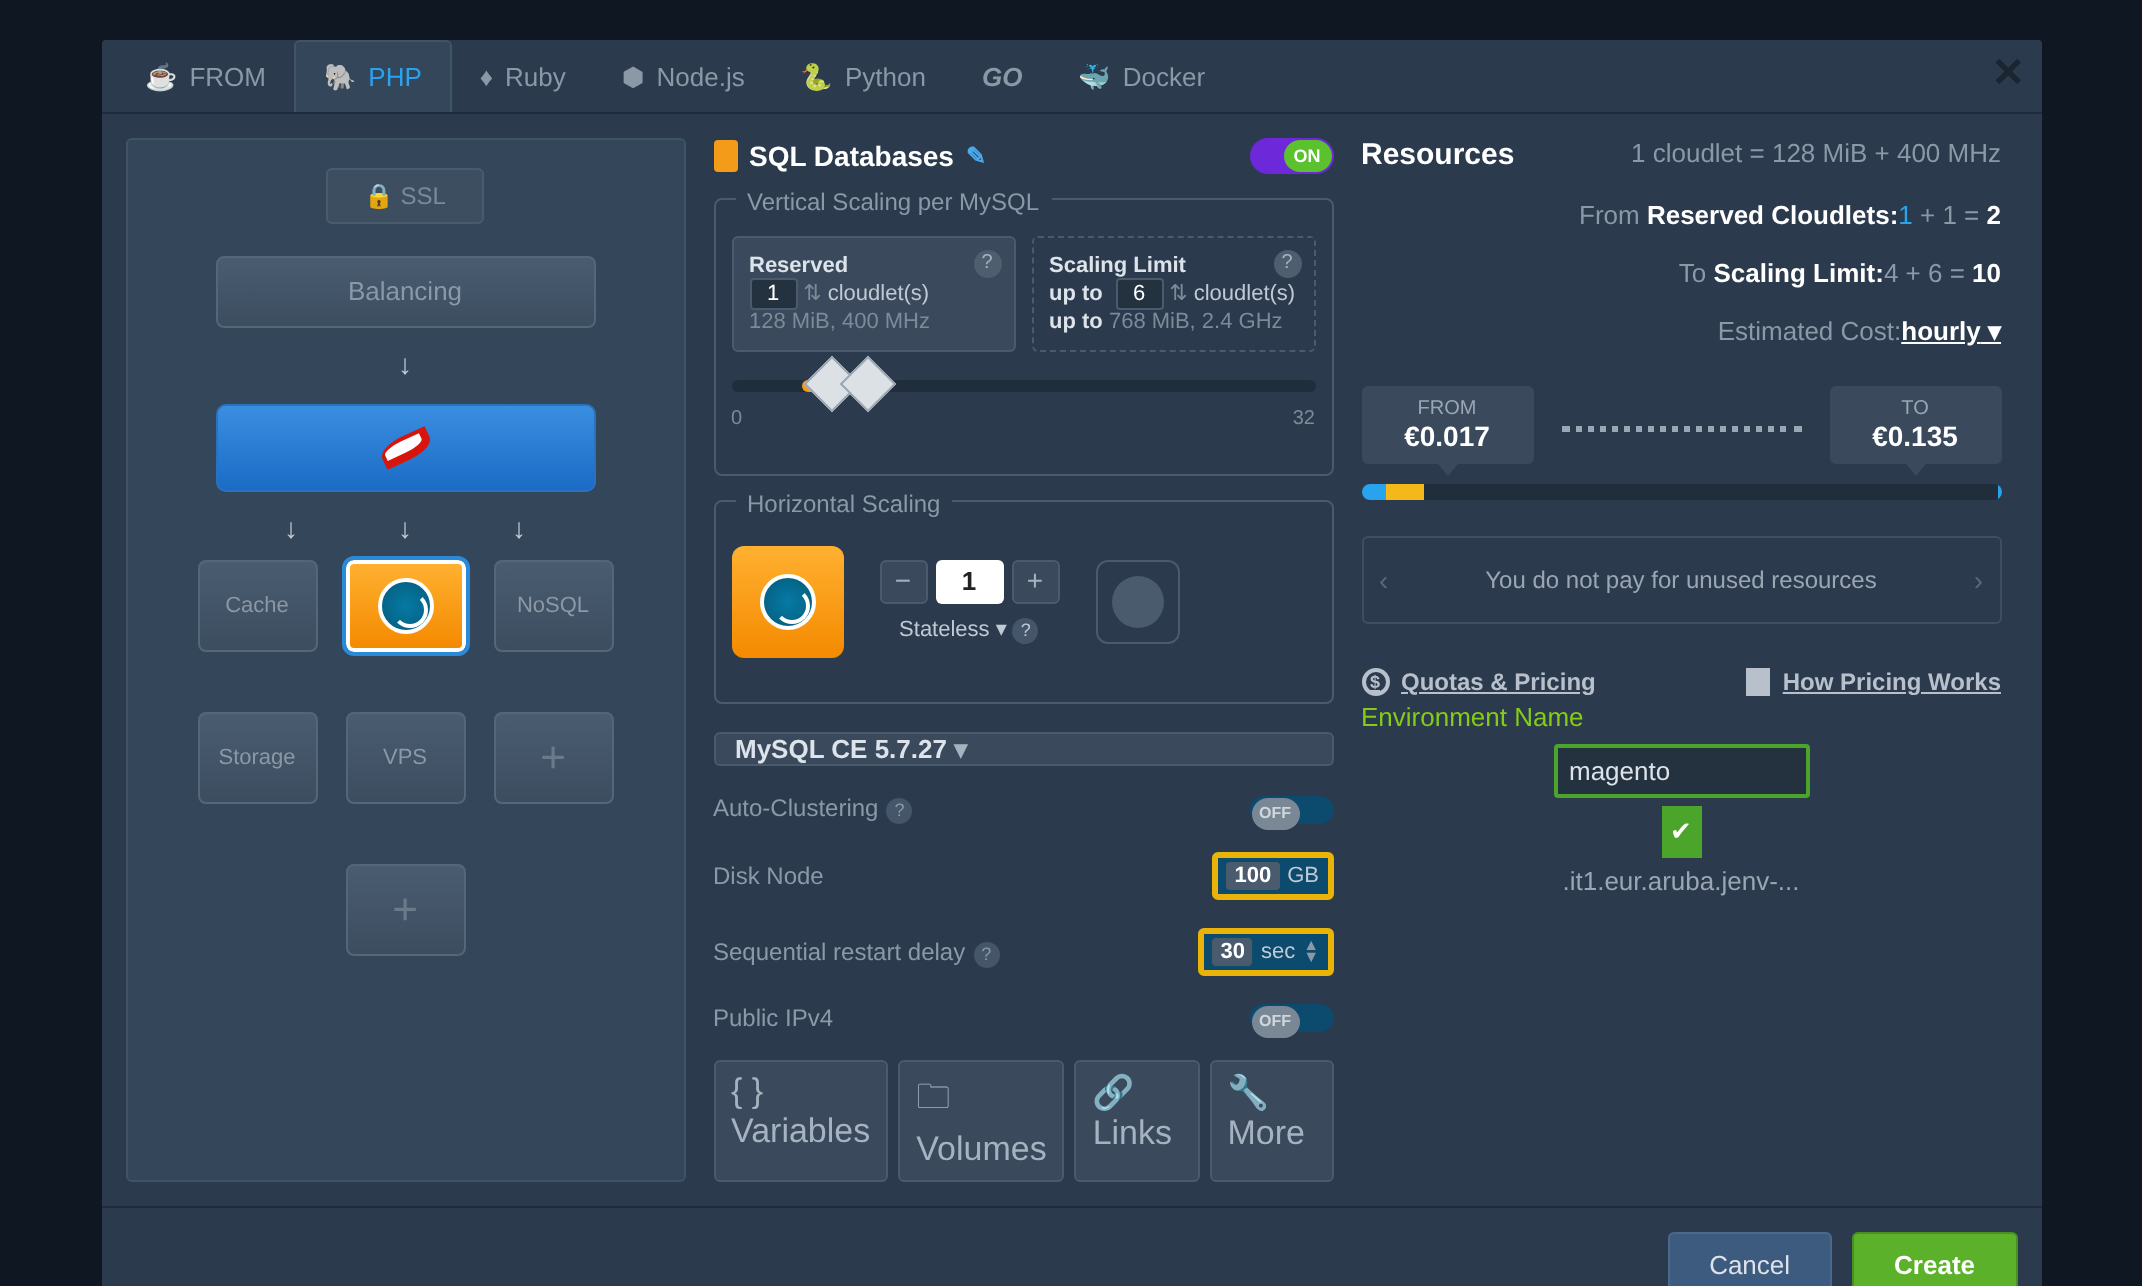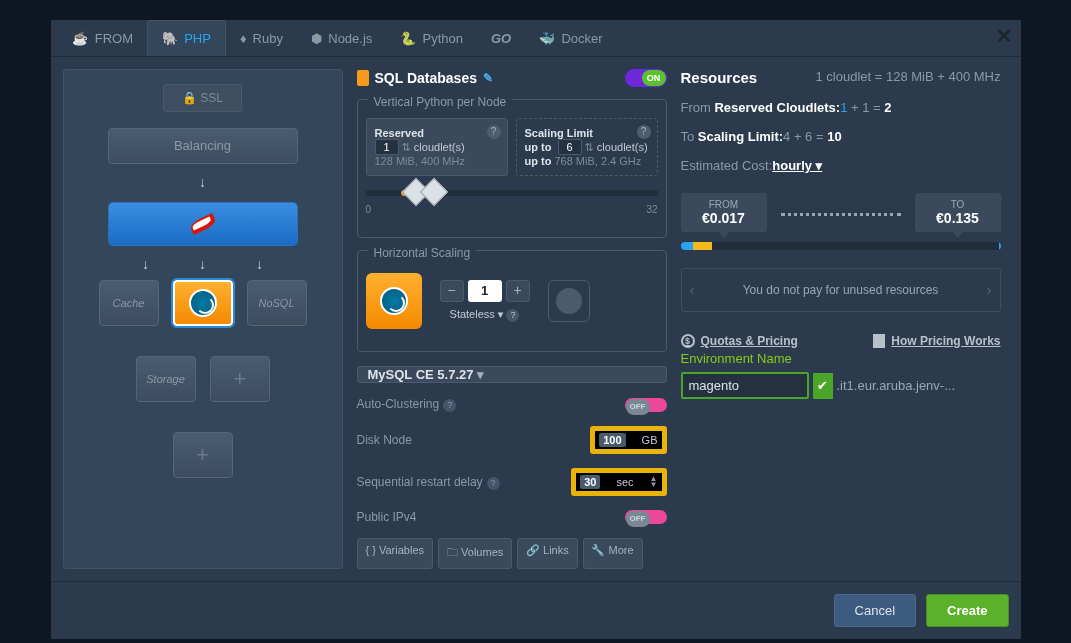--- a/index.html
+++ b/index.html
@@ -18,21 +18,21 @@
 .col-right { width: 320px; }
 
 .ssl-btn { background: #3d4e60; border: 1px solid #4a5b6d; color: #7a8a9a; font-size: 12px; padding: 6px 18px; border-radius: 3px; cursor: pointer; }
 .box-btn { width: 190px; height: 36px; border-radius: 4px; background: linear-gradient(#4a5c70, #3c4d60); border: 1px solid #556676; color: #8b98a6; font-size: 13px; margin-top: 16px; text-align: center; line-height: 34px; cursor: pointer; }
 .feather-box { width: 190px; height: 44px; border-radius: 5px; background: linear-gradient(#3a8ee0, #1b6bc5); border: 1px solid #2a72c0; margin-top: 12px; position: relative; display: flex; align-items: center; justify-content: center; cursor: pointer; }
 .feather { width: 26px; height: 12px; background: #d8150b; border-radius: 50% 0 50% 0; transform: rotate(-25deg); position: relative; }
 .feather::after { content: ""; position: absolute; left: 2px; top: 2px; width: 20px; height: 6px; background: #fff; border-radius: 50% 0 50% 0; }
 .arrow-down { color: #c1cad4; font-size: 14px; }
 .arrow-row { display: flex; gap: 50px; margin-top: 10px; }
 
-.tile-row { display: flex; gap: 14px; margin-top: 8px; font-style: italic; }
+.tile-row { display: flex; gap: 14px; margin-top: 8px; }
 .tile { width: 60px; height: 46px; border-radius: 4px; background: linear-gradient(#4a5c70, #3c4d60); border: 1px solid #556676; color: #8b98a6; font-size: 11px; display: flex; align-items: center; justify-content: center; cursor: pointer; }
 .tile.selected { background: linear-gradient(#ffb030, #f48a00); border: 2px solid #fff; outline: 2px solid #2a8ad8; }
 .sql-glyph { width: 28px; height: 28px; border-radius: 50%; background: radial-gradient(#067aa5, #045b7a); border: 2px solid #fff; display: inline-block; position: relative; }
 .sql-glyph::after { content: ""; position: absolute; top: 5px; left: 5px; width: 14px; height: 14px; border: 2px solid #fff; border-radius: 50%; border-top-color: transparent; border-left-color: transparent; }
 .plus-tile { font-size: 22px; color: #6b7a8a; line-height: 1; }
 
 .section-title { display: flex; align-items: center; gap: 6px; color: #fff; font-size: 14px; font-weight: bold; }
 .sql-icn { width: 12px; height: 16px; background: #f59b1a; border-radius: 2px; }
 .edit-icn { color: #4aa8ec; font-size: 12px; cursor: pointer; }
 .toggle { float: right; width: 42px; height: 18px; background: #6d28d9; border-radius: 9px; position: relative; cursor: pointer; }
@@ -62,32 +62,32 @@
 .step-btn { width: 24px; height: 22px; background: #3a4a5c; border: 1px solid #4a5b6d; border-radius: 3px; color: #a6b2bf; font-size: 14px; line-height: 18px; text-align: center; cursor: pointer; }
 .step-val { width: 34px; height: 22px; background: #fff; color: #222; text-align: center; line-height: 22px; border-radius: 3px; font-size: 13px; font-weight: bold; }
 .gray-circle { width: 42px; height: 42px; border: 1px solid #4a5b6d; border-radius: 6px; display: flex; align-items: center; justify-content: center; }
 .gray-circle span { width: 26px; height: 26px; border-radius: 50%; background: #4a5b6d; display: inline-block; }
 
 .db-select { margin-top: 14px; background: #3a4a5c; border: 1px solid #4a5b6d; border-radius: 3px; padding: 0 10px; font-size: 13px; font-weight: bold; color: #dde3ea; cursor: pointer; }
 .db-select::after { content: " ▾"; color: #a6b2bf; }
 
 .opt-row { display: flex; justify-content: space-between; align-items: center; margin-top: 14px; font-size: 12px; color: #8b98a6; }
 .opt-row .q-sm { display: inline-block; width: 13px; height: 13px; border-radius: 50%; background: #46566a; font-size: 9px; line-height: 13px; text-align: center; margin-left: 4px; }
-.mini-toggle { width: 42px; height: 14px; background: #ec4899; border-radius: 9px; position: relative; cursor: pointer; }
+.mini-toggle { width: 42px; height: 14px; background: #0c4a6e; border-radius: 9px; position: relative; cursor: pointer; }
 .mini-toggle .k { position: absolute; left: 1px; top: 1px; width: 24px; height: 16px; background: #7a8896; border-radius: 8px; font-size: 8px; font-weight: bold; text-align: center; line-height: 16px; color: #cfd6dd; }
-.val-box { background: #000000; border: 5px solid #eab308; border-radius: 3px; font-size: 11px; color: #c1cad4; padding: 2px 4px; display: flex; align-items: center; gap: 16px; }
+.val-box { background: #0c4a6e; border: 3px solid #eab308; border-radius: 3px; font-size: 11px; color: #c1cad4; padding: 2px 4px; display: flex; align-items: center; gap: 4px; }
 .val-box b { color: #fff; background: #4a5b6d; padding: 1px 4px; border-radius: 2px; }
 .spinner-arrows { display: inline-block; font-size: 8px; line-height: 6px; color: #8b98a6; }
 
 .action-strip { display: flex; gap: 5px; margin-top: 14px; }
-.act { background: #3a4a5c; border: 1px solid #4a5b6d; border-radius: 3px; font-size: 11px; color: #a6b2bf; padding: 5px 8px; cursor: pointer; }
+.act { background: #3a4a5c; border: 1px solid #4a5b6d; border-radius: 3px; font-size: 17px; color: #a6b2bf; padding: 5px 8px; cursor: pointer; }
 
 .res-head { display: flex; justify-content: space-between; font-size: 13px; color: #8b98a6; }
 .res-head b { color: #fff; font-size: 15px; }
-.res-line { display: flex; justify-content: flex-start; font-size: 13px; color: #8b98a6; margin-top: 14px; }
+.res-line { display: flex; justify-content: flex-end; font-size: 13px; color: #8b98a6; margin-top: 14px; }
 .res-line .lbl b { color: #fff; }
 .res-line .val { color: #8b98a6; }
 .res-line .val b { color: #fff; }
 .res-line .blue { color: #2aa3ef; }
 .hourly { color: #fff; font-weight: bold; text-decoration: underline; cursor: pointer; }
 .hourly::after { content: " ▾"; }
 
 .price-row { display: flex; justify-content: space-between; align-items: flex-end; margin-top: 20px; gap: 14px; }
 .price-box { background: #3a4a5c; border-radius: 3px; width: 86px; padding: 6px 0; text-align: center; position: relative; }
 .price-box .t { font-size: 10px; color: #9aa6b3; }
@@ -104,21 +104,21 @@
 .note-box .chev { position: absolute; top: 50%; margin-top: -8px; font-size: 14px; color: #5a6a7a; cursor: pointer; }
 .note-box .chev.l { left: 8px; }
 .note-box .chev.r { right: 8px; }
 
 .links-row { display: flex; justify-content: space-between; margin-top: 22px; font-size: 12px; }
 .links-row a { color: #b8c1cb; text-decoration: underline; font-weight: bold; cursor: pointer; display: flex; gap: 6px; align-items: center; }
 .lic { width: 14px; height: 14px; border: 2px solid #b8c1cb; border-radius: 50%; font-size: 9px; line-height: 11px; text-align: center; }
 .lic2 { width: 12px; height: 14px; background: #b8c1cb; }
 
 .env-lbl { font-size: 13px; color: #84cc16; margin-top: 3px; }
-.env-row { display: flex; align-items: center; gap: 4px; margin-top: 6px; font-size: 13px; color: #9aa6b3; }
+.env-row { display: flex; align-items: center; gap: 4px; margin-top: 6px; font-size: 13px; color: #9aa6b3; flex-direction: column; }
 .env-input { width: 128px; background: #243240; border: 2px solid #4aa52a; border-radius: 2px; color: #dde3ea; font-size: 13px; padding: 4px 6px; }
 .check { width: 20px; height: 26px; background: #4aa52a; color: #fff; text-align: center; line-height: 26px; }
 
 .footer { display: flex; justify-content: flex-end; gap: 10px; padding: 12px; border-top: 1px solid #1f2c3a; }
 .btn { padding: 8px 20px; border-radius: 3px; font-size: 13px; cursor: pointer; }
 .btn-cancel { background: #3c5b7e; color: #dde3ea; border: 1px solid #4a6a8d; }
 .btn-create { background: #5bb22a; color: #fff; border: 1px solid #489020; font-weight: bold; }
 </style>
 </head>
 <body>
@@ -172,37 +172,38 @@
       </div>
       <div class="tile-row">
         <div class="tile">Cache</div>
         <div class="tile selected">
             <span class="sql-glyph"></span>
           </div>
         <div class="tile">NoSQL</div>
       </div>
       <div class="tile-row" style="margin-top:30px">
         <div class="tile">Storage</div>
+        <div class="tile">VPS</div>
         <div class="tile plus-tile">+</div>
       </div>
       <div class="tile plus-tile" style="width:60px;margin-top:30px">+</div>
     </div>
 
     <div class="col-mid">
       <div class="section-title">
         <span class="sql-icn"></span>
         <span>SQL Databases</span>
         <span class="edit-icn">✎</span>
         <div class="toggle" style="margin-left:auto">
             <span class="knob">ON</span>
           </div>
       </div>
 
       <div class="fieldset">
-        <span class="legend">Vertical Python per Node</span>
+        <span class="legend">Vertical Scaling per MySQL</span>
         <div class="vscale-cards">
           <div class="card">
             <span class="q">?</span>
             <b>Reserved</b><br>
             <span class="spin">1</span> <span style="color:#7d8a98">⇅</span> <span>cloudlet(s)</span><br>
             <span class="small-gray">128 MiB, 400 MHz</span>
           </div>
           <div class="card dashed">
             <span class="q">?</span>
             <b>Scaling Limit</b><br>

